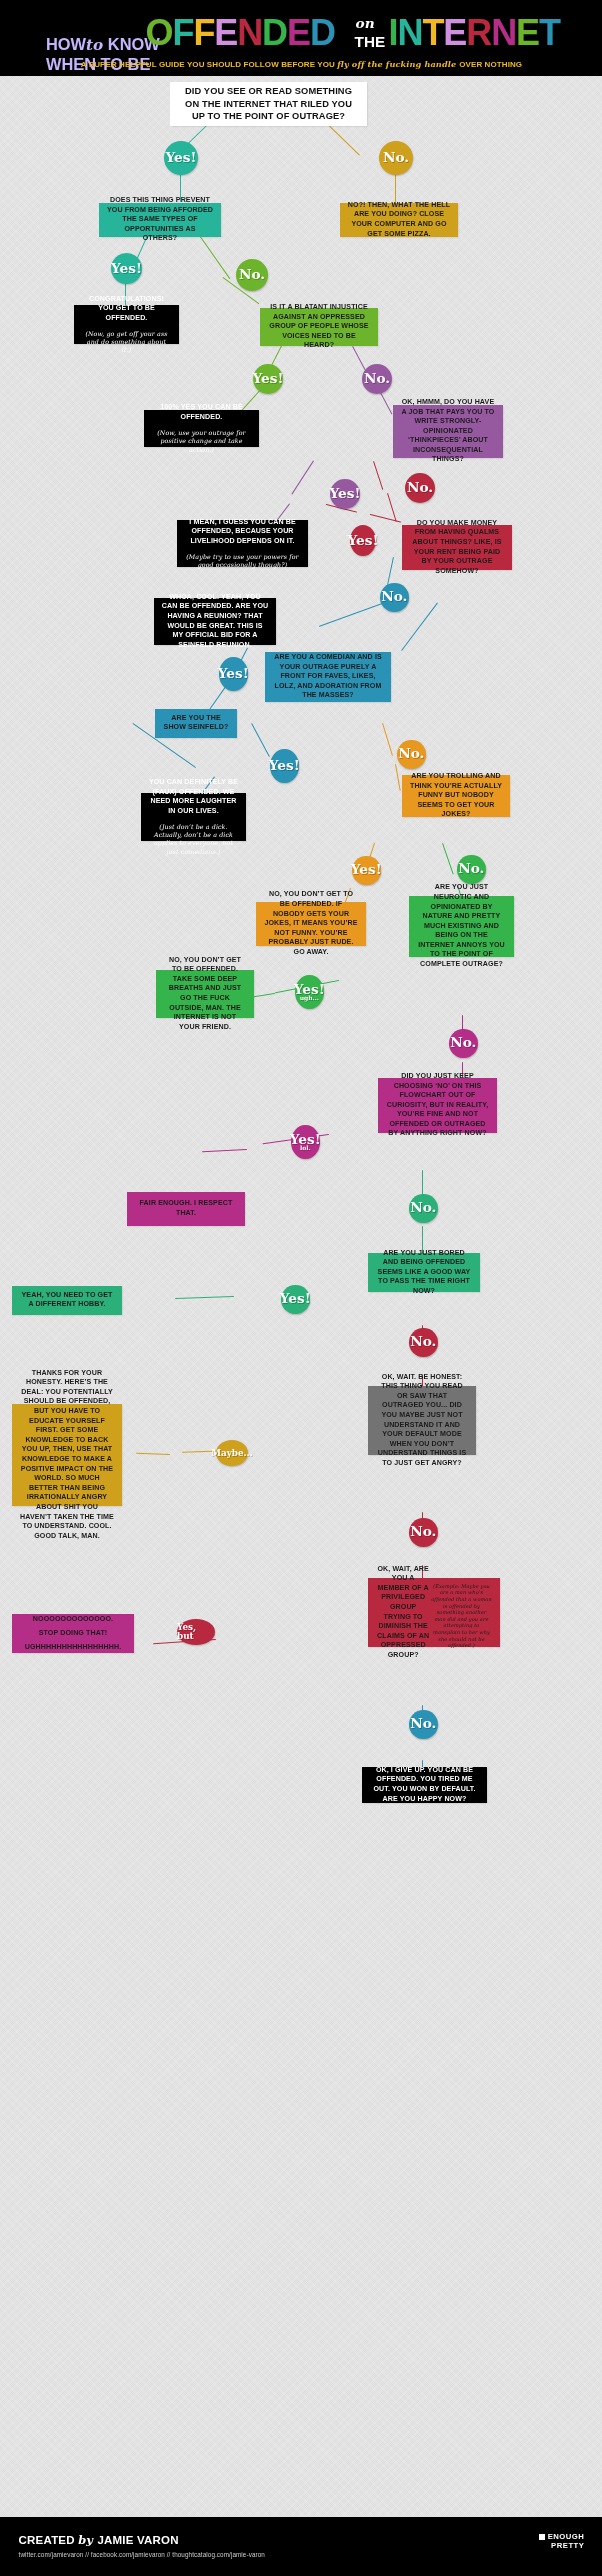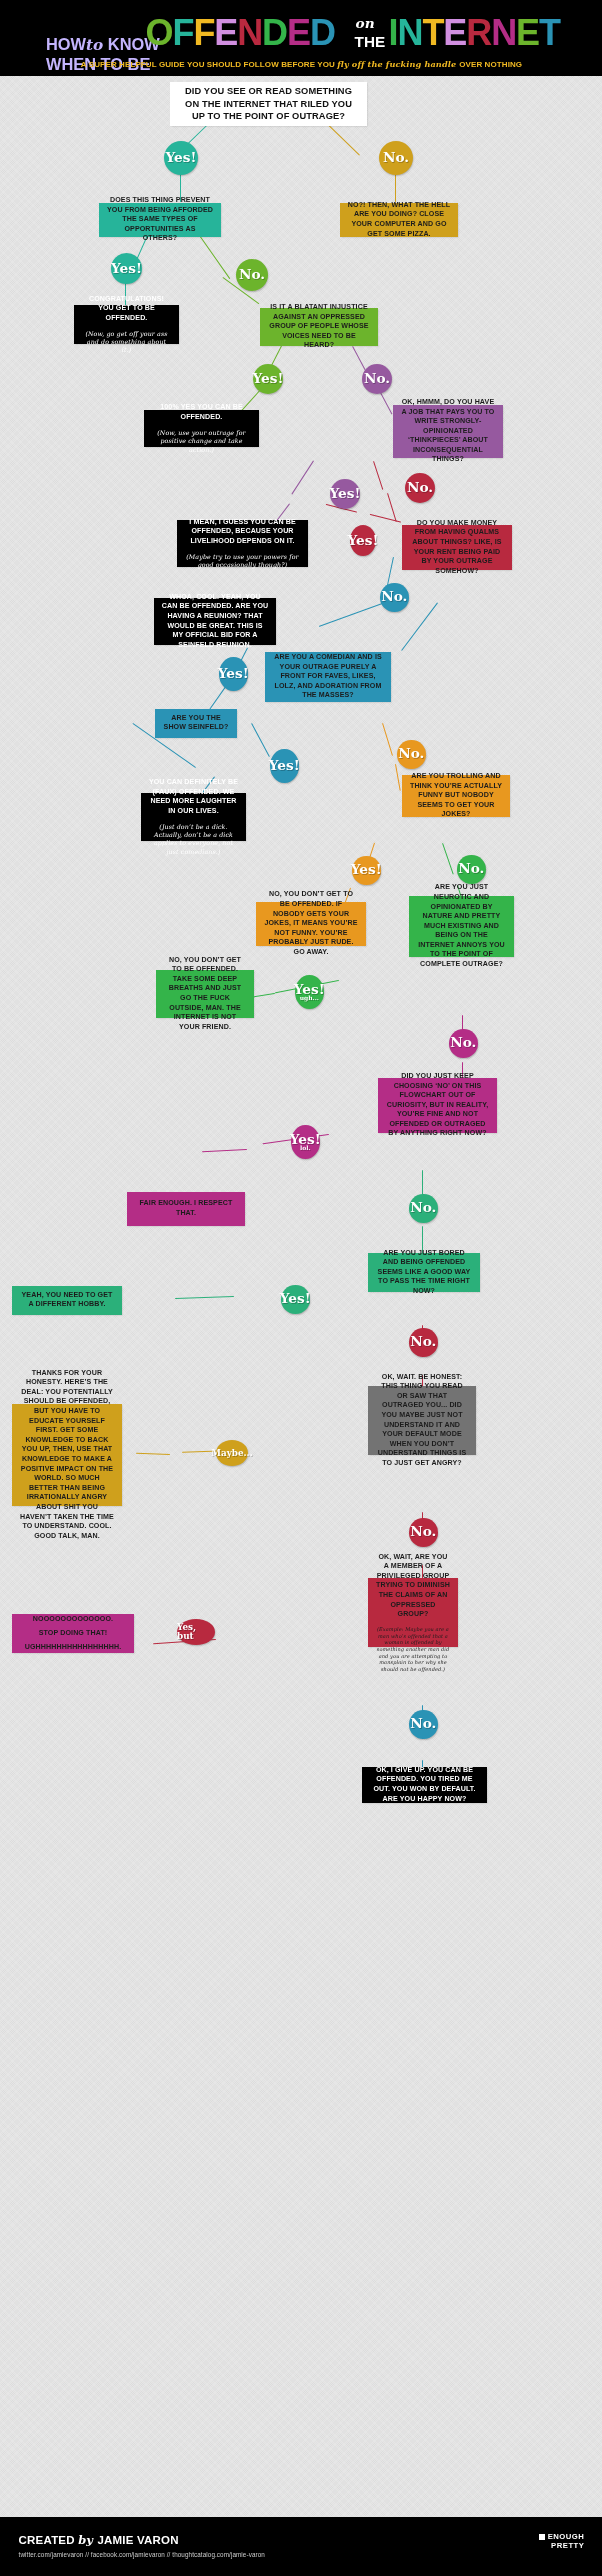--- a/index.html
+++ b/index.html
@@ -305,21 +305,21 @@
 </div>
 
 <div class="box" style="left:12px;top:1404px;width:110px;height:102px;background:#cfa01c;display:flex;align-items:center;justify-content:center">
   <span>THANKS FOR YOUR HONESTY. HERE’S THE DEAL: YOU POTENTIALLY SHOULD BE OFFENDED, BUT YOU HAVE TO EDUCATE YOURSELF FIRST. GET SOME KNOWLEDGE TO BACK YOU UP, THEN, USE THAT KNOWLEDGE TO MAKE A POSITIVE IMPACT ON THE WORLD. SO MUCH BETTER THAN BEING IRRATIONALLY ANGRY ABOUT SHIT YOU HAVEN’T TAKEN THE TIME TO UNDERSTAND. COOL. GOOD TALK, MAN.</span>
 </div>
 
 <div class="node" style="left:409px;top:1518px;width:28.5px;height:28.5px;background:#b8293f">
   <span>No.</span>
 </div>
 
-<div class="box" style="left:368px;top:1578px;width:90px;height:69px;background:#b8293f;display:flex;flex-direction:column;align-items:center;justify-content:center">
+<div class="box" style="left:368px;top:1578px;width:132px;height:69px;background:#b8293f;display:flex;flex-direction:row;align-items:center;justify-content:center">
   <span>OK, WAIT, ARE YOU A MEMBER OF A PRIVILEGED GROUP TRYING TO DIMINISH THE CLAIMS OF AN OPPRESSED GROUP?</span>
   <span class="sm" style="font-size:5px;line-height:6.6px">(Example: Maybe you are a man who’s offended that a woman is offended by something another man did and you are attempting to mansplain to her why she should not be offended.)</span>
 </div>
 
 <div class="node" style="left:177px;top:1619px;width:38px;height:26px;background:#b8293f;border-radius:50%;font-size:8.8px">
   <span>Yes, but</span>
 </div>
 
 <div class="box" style="left:12px;top:1614px;width:122px;height:39px;background:#b42d86;display:flex;flex-direction:column;align-items:center;justify-content:center;gap:4.4px">
   <span>NOOOOOOOOOOOOO.</span>

